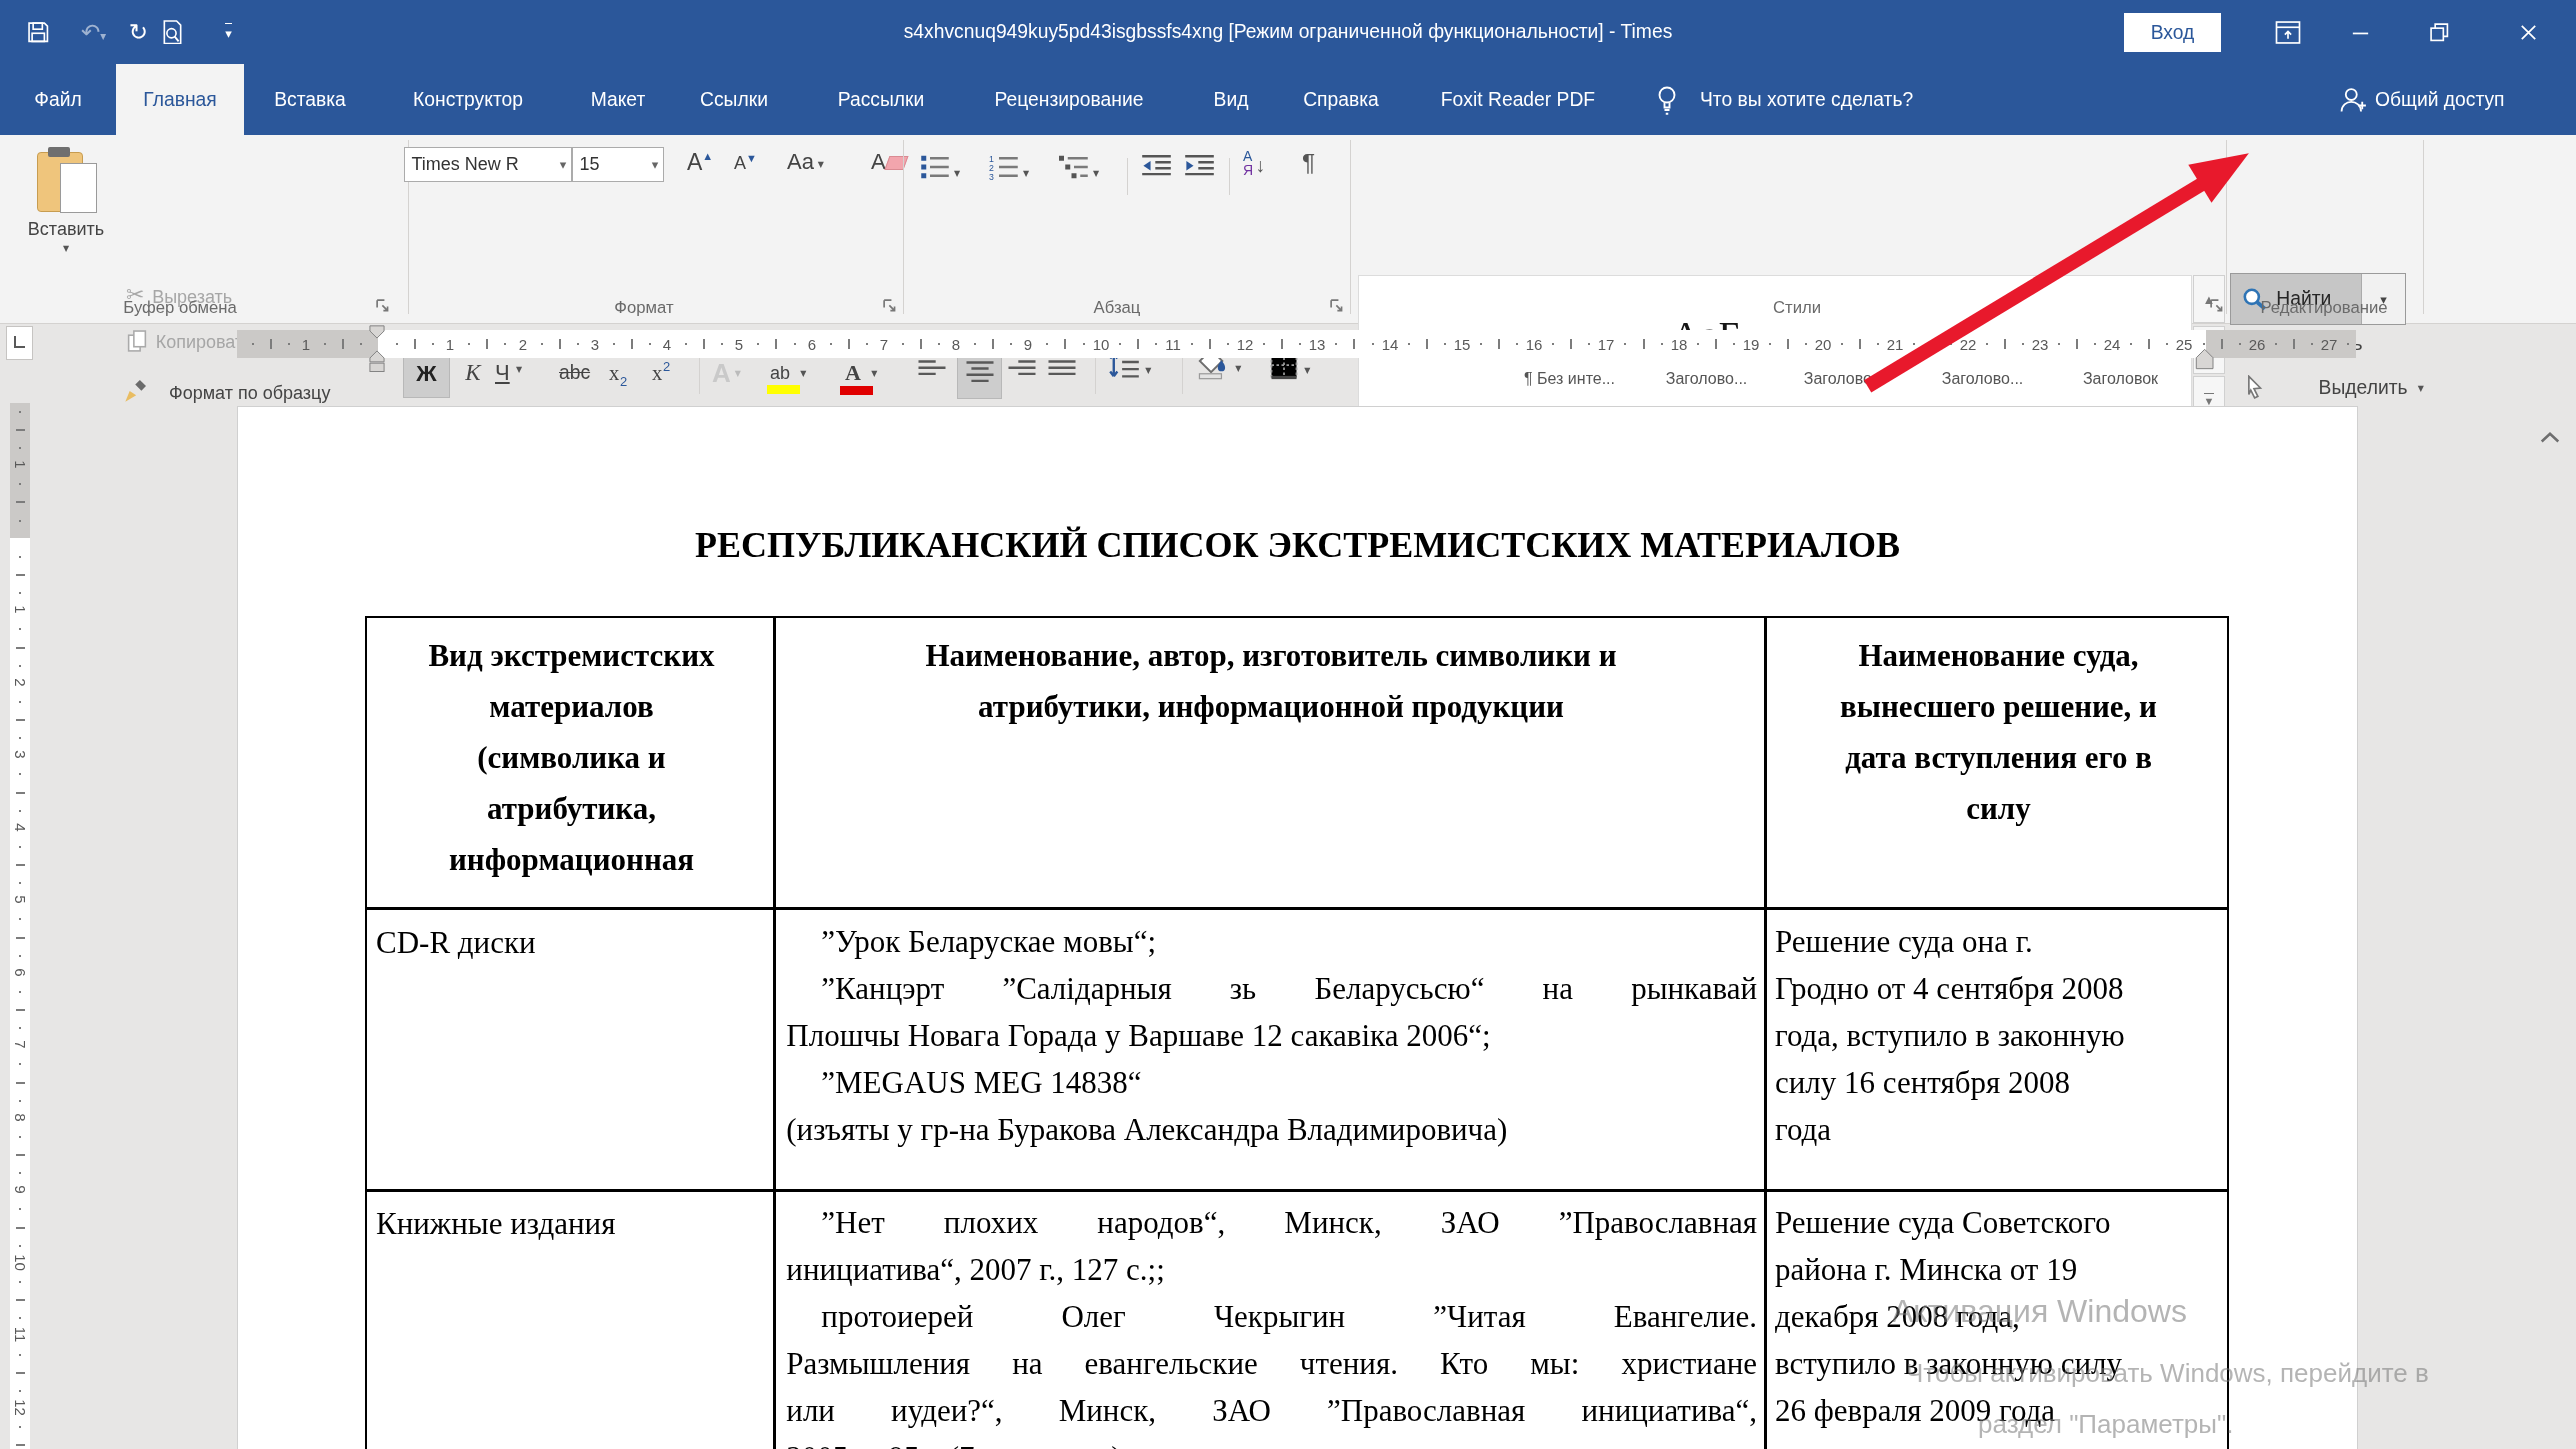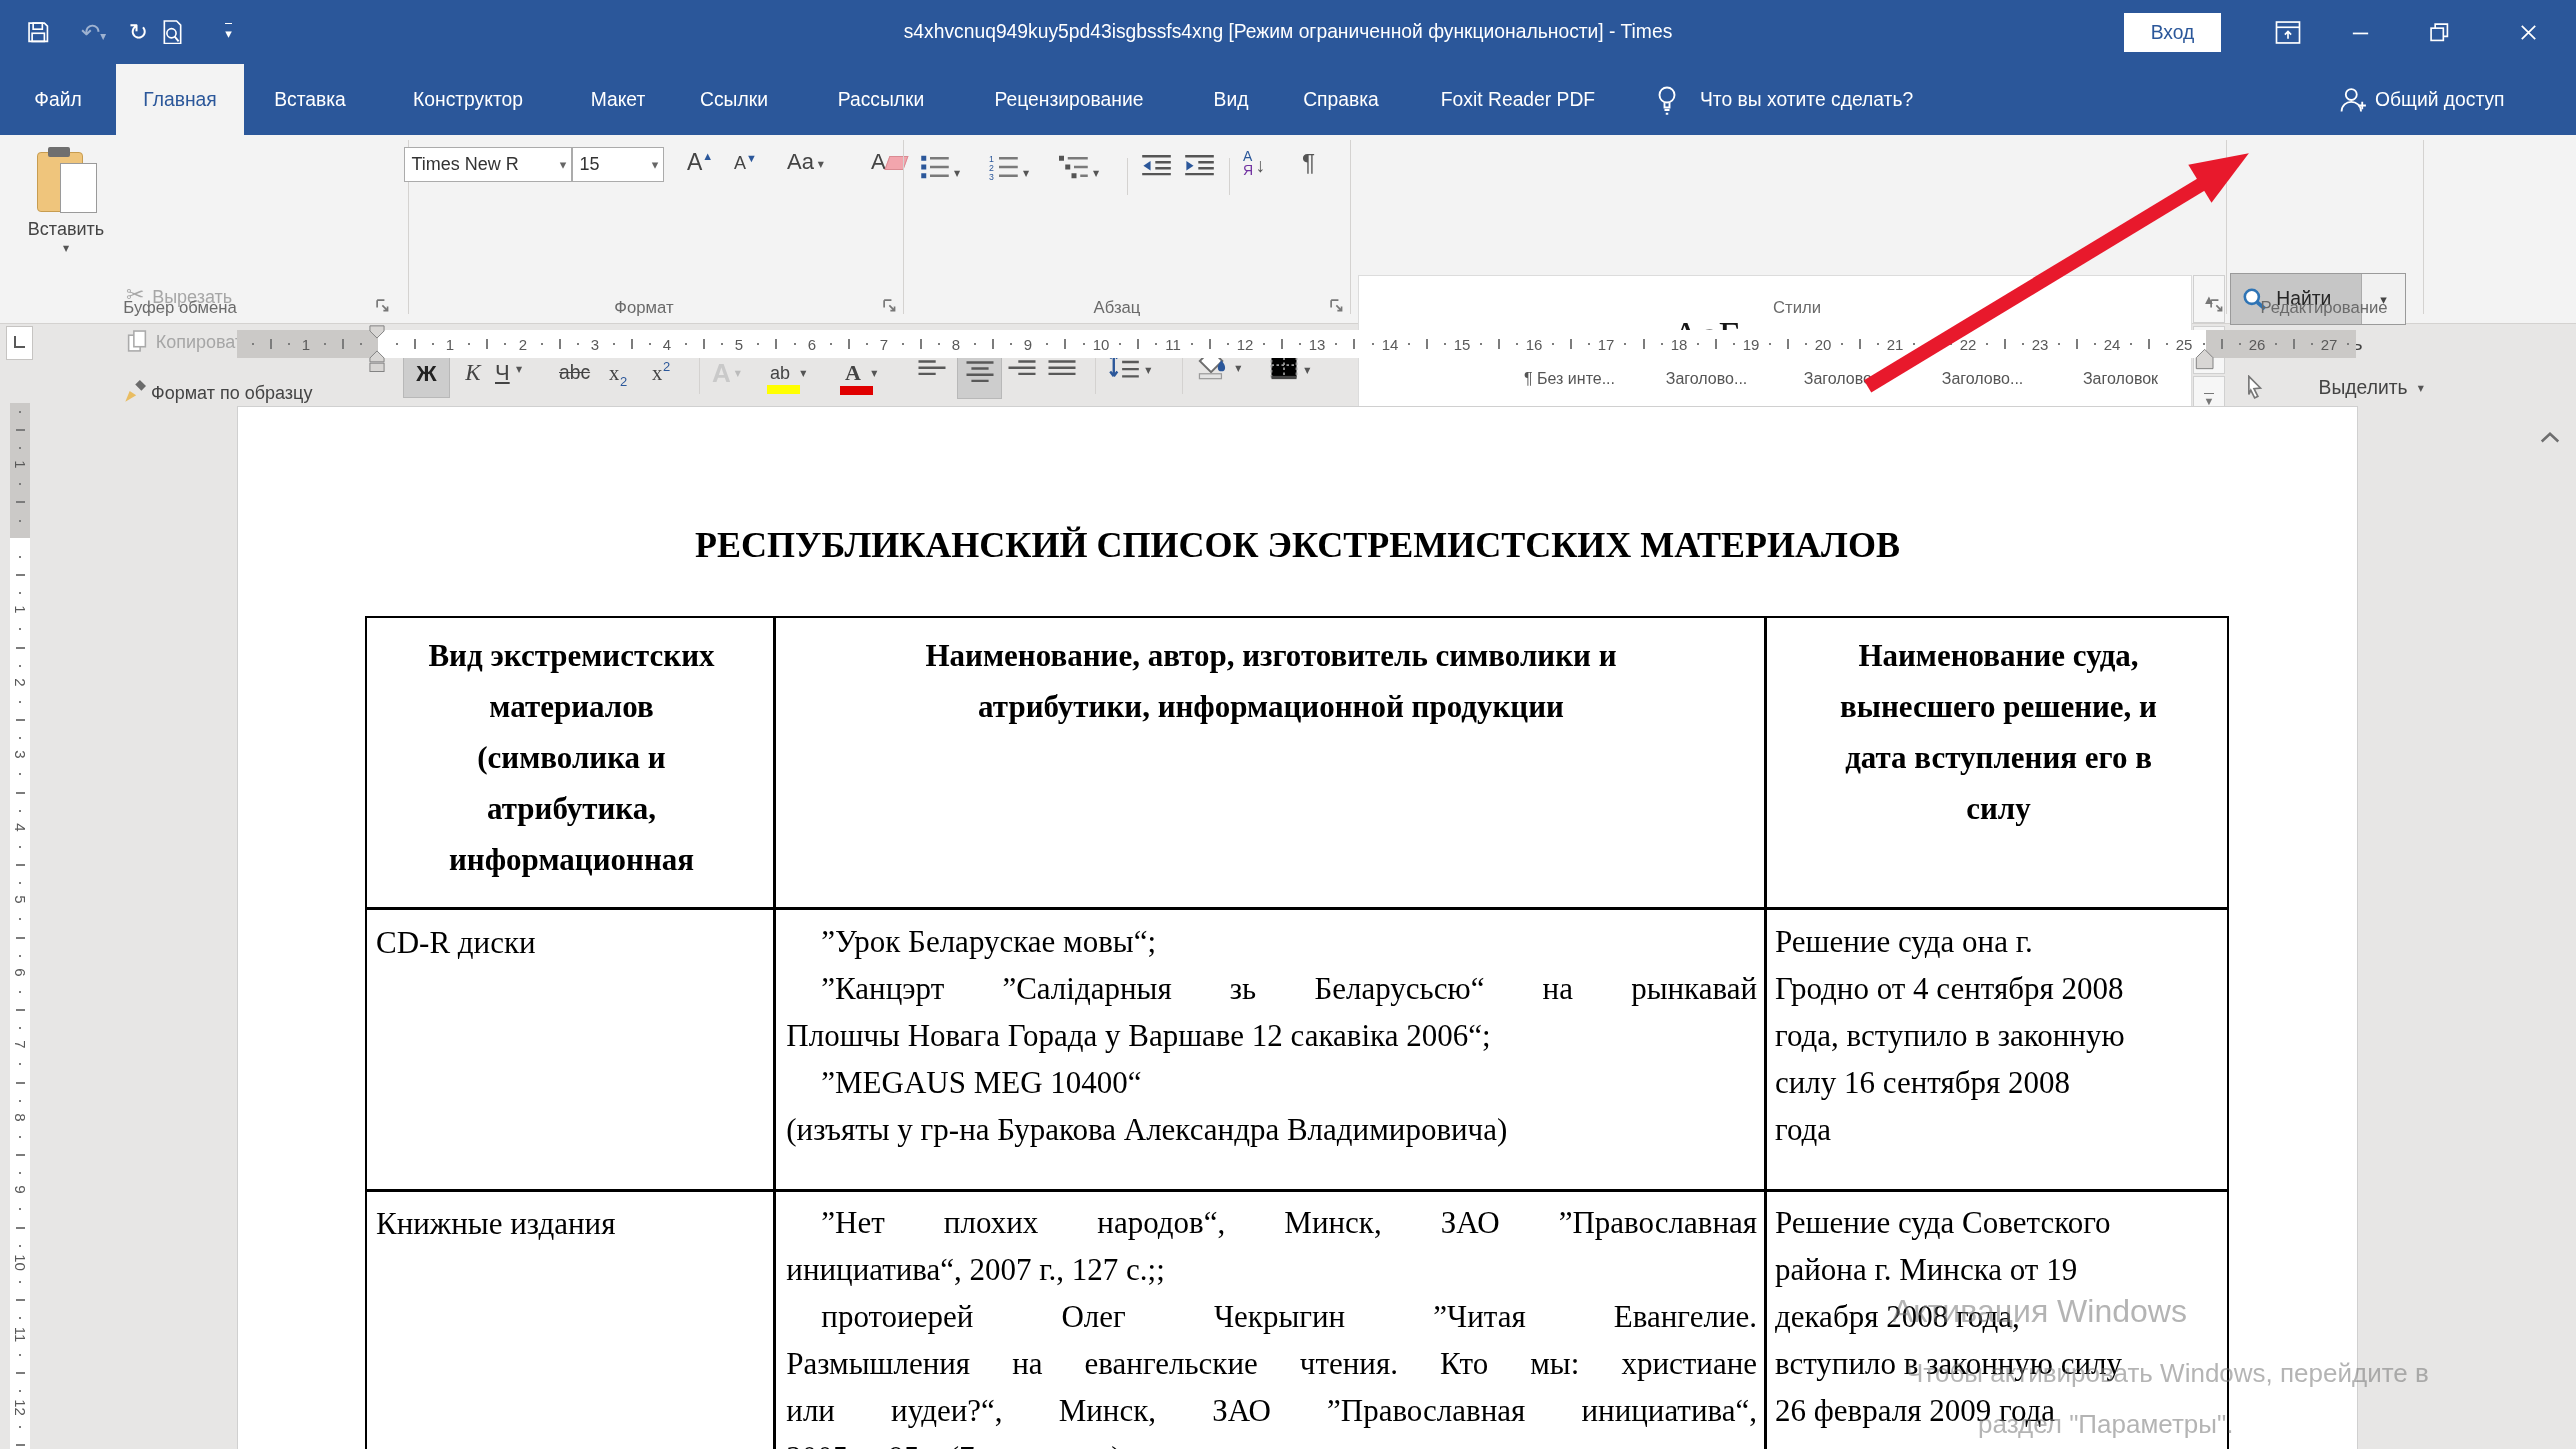--- a/index.html
+++ b/index.html
@@ -181,21 +181,21 @@
     </div>
     <div class="tbtn" style="left:126px;top:195px;gap:7.7px;">
       <span>
         <svg class="icon-svg" width="22" height="23" viewBox="0 0 20 22">
             <rect x="2" y="5" width="11" height="15" fill="#fff" stroke="#aaa" stroke-width="1.5"></rect>
             <rect x="7" y="1" width="11" height="15" fill="#fff" stroke="#aaa" stroke-width="1.5"></rect>
           </svg>
       </span>
       <span class="rtext dis">Копировать</span>
     </div>
-    <div class="tbtn" style="left:121px;top:243px;gap:4px;">
+    <div class="tbtn" style="left:121px;top:243px;gap:22px;">
       <span>
         <svg class="icon-svg" width="26" height="26" viewBox="0 0 24 24">
             <path d="M14 2l8 0 0 6-8 0z" transform="rotate(45 16 6)" fill="#6b6b6b"></path>
             <path d="M4 22l4-10 6 4z" fill="#e9bd62"></path>
           </svg>
       </span>
       <span class="rtext">Формат по образцу</span>
     </div>
     <div class="glabel" style="left:180px;">Буфер обмена</div>
     <span class="launcher" style="left:374px;top:162px;">
@@ -529,21 +529,21 @@
             <div class="cl">дата вступления его в</div>
             <div class="cl">силу</div>
           </div>
           <div class="cell" style="left:0;top:292px;width:409px;height:279px;padding:9px 6.4px 0 9px;">
             <div class="cl">CD-R диски</div>
           </div>
           <div class="cell" style="left:409px;top:292px;width:990px;height:279px;padding:7.7px 9px 0 10.3px;">
             <div class="cl ind">”Урок Беларускае мовы“;</div>
             <div class="cl ind just">”Канцэрт ”Салідарныя зь Беларусьсю“ на рынкавай</div>
             <div class="cl">Плошчы Новага Горада у Варшаве 12 сакавіка 2006“;</div>
-            <div class="cl ind">”MEGAUS MEG 10400“</div>
+            <div class="cl ind">”MEGAUS MEG 14838“</div>
             <div class="cl">(изъяты у гр-на Буракова Александра Владимировича)</div>
           </div>
           <div class="cell" style="left:1399px;top:292px;width:465px;height:279px;padding:7.7px 3.9px 0 9px;">
             <div class="cl">Решение суда она г.</div>
             <div class="cl">Гродно от 4 сентября 2008</div>
             <div class="cl">года, вступило в законную</div>
             <div class="cl">силу 16 сентября 2008</div>
             <div class="cl">года</div>
           </div>
           <div class="cell" style="left:0;top:573px;width:409px;height:532px;padding:9px 6.4px 0 9px;">

